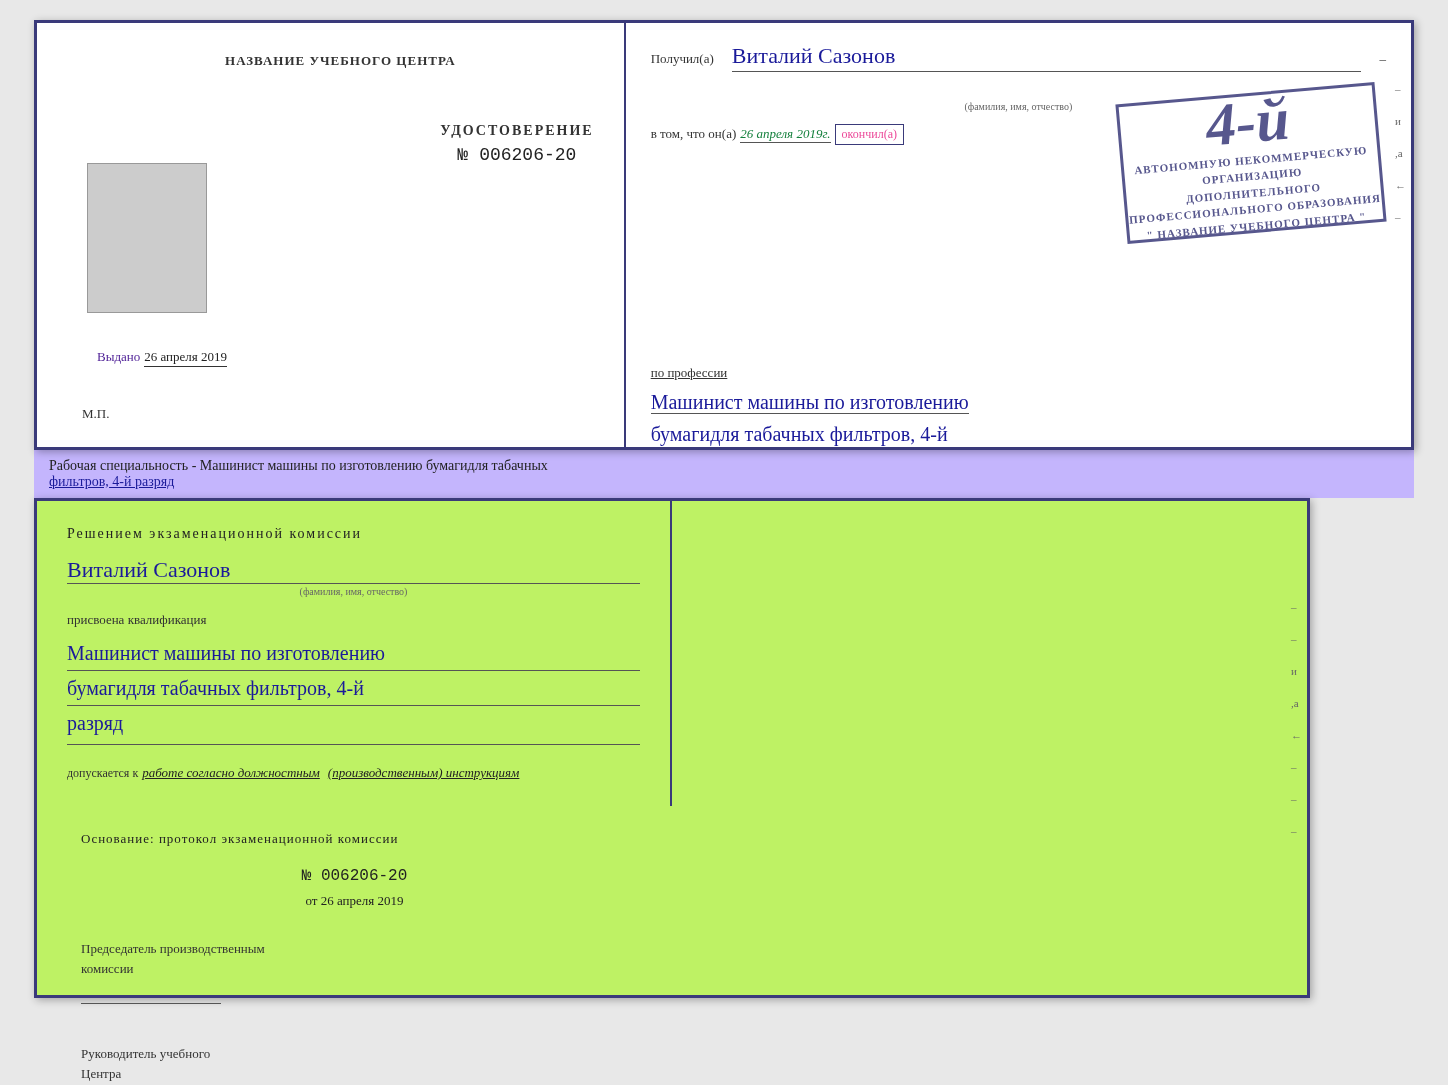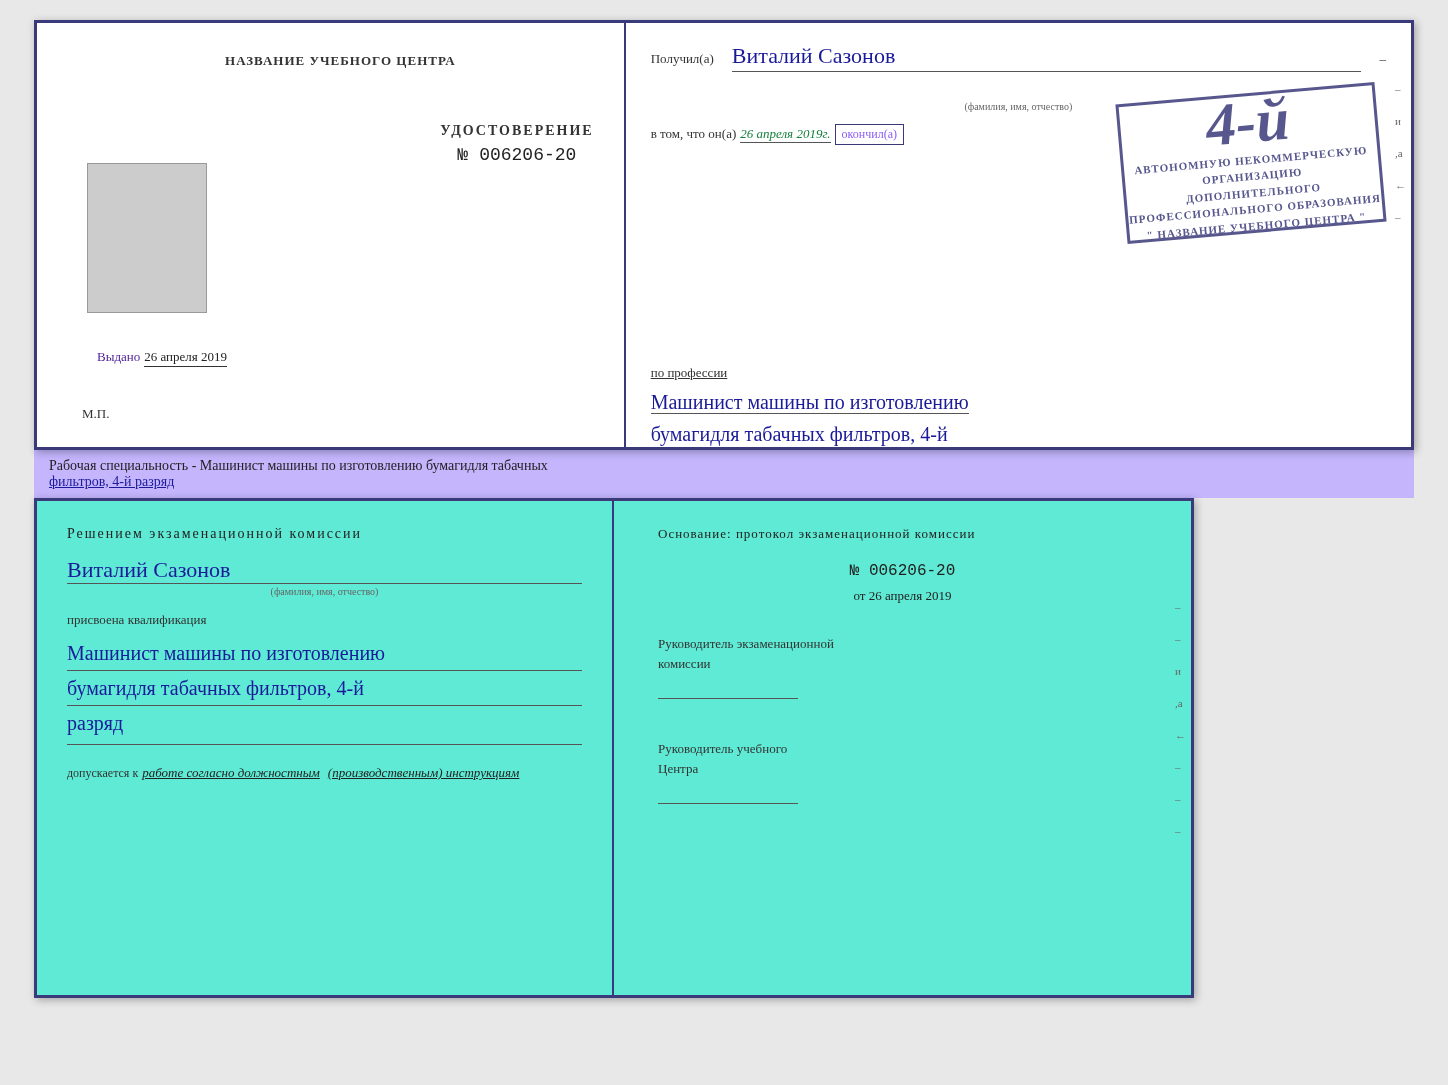--- a/index.html
+++ b/index.html
@@ -166,21 +166,21 @@
       font-style: italic;
       font-size: 13px;
       color: #15803d;
       border-bottom: 1px solid #555;
     }
 
     .cert-okonchil {
       border: 1px solid #3a3a7a;
       padding: 2px 6px;
       font-size: 12px;
-      color: #8b5cf6;
+      color: #ec4899;
     }
 
     .stamp-overlay {
       position: absolute;
       top: 70px;
       right: 30px;
       width: 260px;
       height: 140px;
       border: 3px solid #3a3a7a;
       display: flex;
@@ -268,25 +268,26 @@
 
     .middle-strip-underlined {
       text-decoration: underline;
       color: #1a1a9a;
     }
 
     
     .certificate-bottom {
       display: flex;
       border: 3px solid #3a3a7a;
-      background: #5eead4;
+      background: #bef264;
       box-shadow: 2px 2px 8px rgba(0,0,0,0.3);
       height: 500px;
       position: relative;
-      width: 1160px;
+      width: 1276px;
+      flex-direction: column;
     }
 
     .cert-bottom-left {
       width: 50%;
       border-right: 2px solid #3a3a7a;
       padding: 25px 30px;
     }
 
     .cert-bottom-right {
       width: 50%;
@@ -487,21 +488,21 @@
     </div>
 
     <div class="cert-bottom-right">
       <div class="cb-right-osnov">Основание: протокол экзаменационной  комиссии</div>
       <span class="cb-right-number">№  006206-20</span>
       <span class="cb-right-date">
         <span>от</span>
         <span>26 апреля 2019</span>
       </span>
       <div class="cb-right-predsedatel">
-        <span>Руководитель экзаменационной</span><br>
+        <span>Председатель производственным</span><br>
         <span>комиссии</span>
         <span class="cb-signature-line"></span>
       </div>
       <div class="cb-right-rukovoditel">
         <span>Руководитель учебного</span><br>
         <span>Центра</span>
         <span class="cb-signature-line"></span>
       </div>
 
       <div class="bottom-right-edge">

